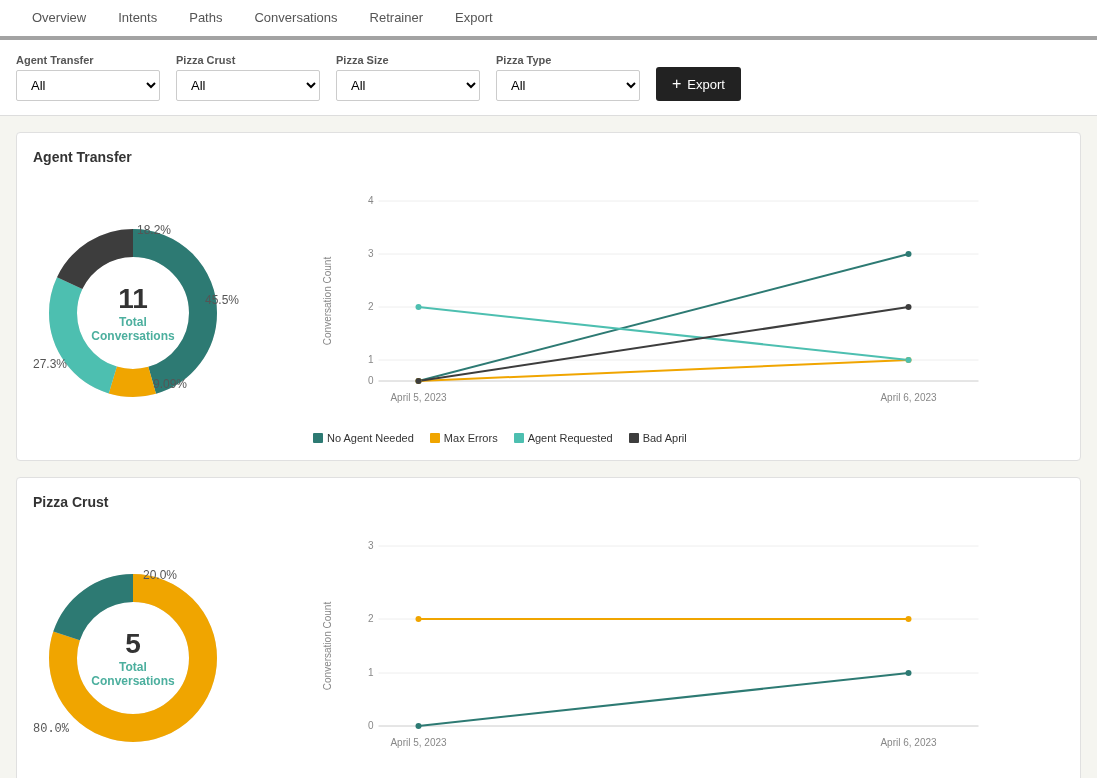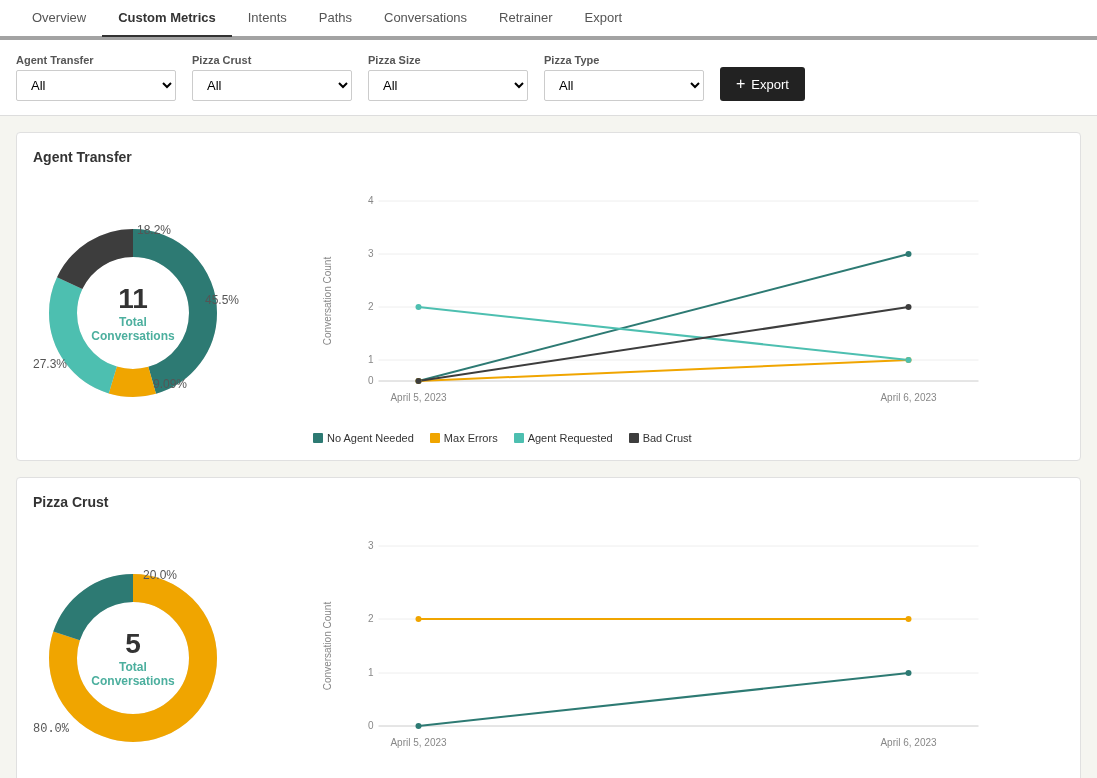--- a/index.html
+++ b/index.html
@@ -43,21 +43,21 @@
     .filter-label {
       font-size: 11px;
       color: #555;
       font-weight: 600;
     }
     .filter-select {
       border: 1px solid #ccc;
       padding: 6px 10px;
       font-size: 13px;
       background: #fff;
-      width: 160px;
+      width: 144px;
       border-radius: 2px;
       cursor: pointer;
     }
     .export-btn {
       background: #222;
       color: #fff;
       border: none;
       padding: 8px 16px;
       cursor: pointer;
       font-size: 13px;
@@ -145,21 +145,20 @@
       height: 10px;
       border-radius: 1px;
       flex-shrink: 0;
     }
   </style>
 </head>
 <body>
 
 <div class="nav-bar">
   <div class="nav-item">Overview</div>
-  <div class="nav-item active">Custom Metrics</div>
   <div class="nav-item">Intents</div>
   <div class="nav-item">Paths</div>
   <div class="nav-item">Conversations</div>
   <div class="nav-item">Retrainer</div>
   <div class="nav-item">Export</div>
 </div>
 
 <div class="filters">
   <div class="filter-group">
     <span class="filter-label">Agent Transfer</span>
@@ -267,21 +266,21 @@
           <div class="legend-item">
             <div class="legend-dot" style="background:#f0a500;"></div>
             <span>Max Errors</span>
           </div>
           <div class="legend-item">
             <div class="legend-dot" style="background:#4dbfb0;"></div>
             <span>Agent Requested</span>
           </div>
           <div class="legend-item">
             <div class="legend-dot" style="background:#3d3d3d;"></div>
-            <span>Bad Crust</span>
+            <span>Bad April</span>
           </div>
         </div>
       </div>
     </div>
   </div>
 
   <div class="section-card">
     <div class="section-title">Pizza Crust</div>
     <div class="section-body">
 

